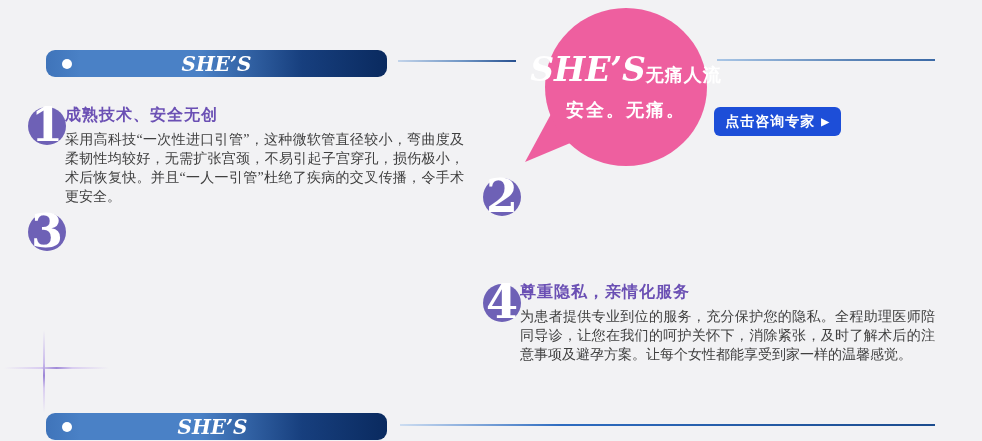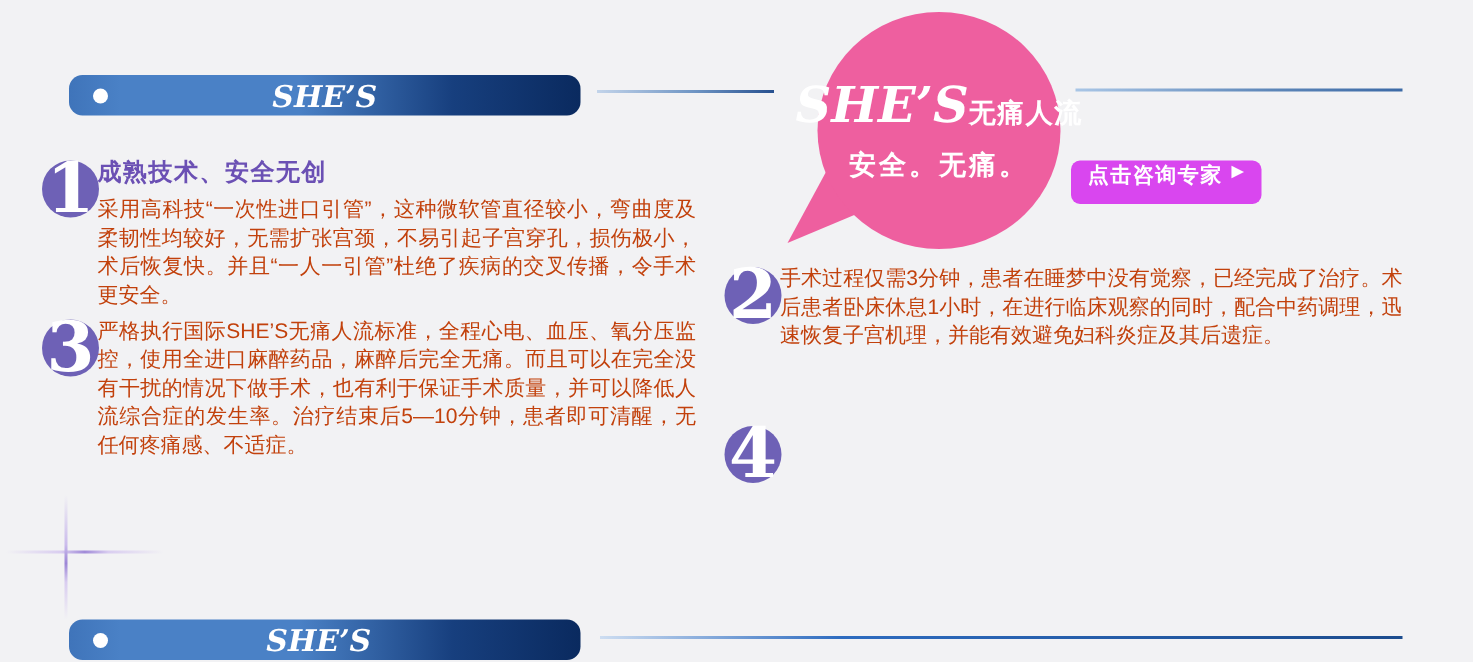--- a/index.html
+++ b/index.html
@@ -31,33 +31,33 @@
   .bubble-circle{position:absolute;left:545px;top:8px;width:162px;height:158px;border-radius:50%;
                  background:#ee5f9f;color:#fff;text-align:center;}
   .bubble-tail{position:absolute;left:515px;top:110px;}
   .bubble-line1{margin-top:42px;display:flex;align-items:baseline;justify-content:center;white-space:nowrap;}
   .bubble-line1 .brand-big{font-family:"DejaVu Serif",serif;font-style:italic;font-weight:bold;font-size:33px;}
   .bubble-line1 .rest{font-size:18px;font-weight:bold;letter-spacing:1px;}
   .bubble-line2{margin-top:9px;font-size:18px;font-weight:bold;letter-spacing:2px;}
 
   
   .consult-btn{position:absolute;left:714px;top:107px;width:127px;height:29px;border-radius:6px;
-               background:#d946ef;color:#fff;font-weight:bold;font-size:14px;border:none;cursor:pointer;
-               display:flex;justify-content:center;gap:6px;
+               background:#1d4ed8;color:#fff;font-weight:bold;font-size:14px;border:none;cursor:pointer;
+               display:flex;align-items:center;justify-content:center;gap:6px;
                font-family:"Liberation Sans",sans-serif;letter-spacing:1px;}
   .consult-btn .arrow{font-size:10px;}
 
   
   .feature{position:absolute;}
   .badge{position:absolute;left:0;top:2px;width:38px;height:38px;border-radius:50%;background:#6e61b6;}
   .badge .num{position:absolute;left:50%;top:50%;transform:translate(-50%,-52%);
               font-family:"DejaVu Serif",serif;font-weight:bold;font-size:46px;color:#fff;line-height:1;}
   .feature .content{margin-left:37px;}
   .feature h3{margin:0 0 4px 0;font-size:16px;font-weight:bold;color:#6b50b4;letter-spacing:1px;}
-  .feature p{margin:0;font-family:Liberation Sans, sans-serif;font-size:14px;line-height:19px;color:#c2410c;
+  .feature p{margin:0;font-family:Liberation Serif, serif;font-size:14px;line-height:19px;color:#404040;
              text-align:justify;}
   #feature-1{left:28px;top:105px;width:436px;}
   #feature-3{left:28px;top:211px;width:436px;}
   #feature-2{left:483px;top:176px;width:452px;}
   #feature-4{left:483px;top:282px;width:452px;}
 
   
   .cross-h{position:absolute;left:4px;top:367px;width:105px;height:2px;
            background:linear-gradient(90deg,rgba(242,242,244,0),#d9cdf0 35%,#a18bd8 50%,#d9cdf0 65%,rgba(242,242,244,0));}
   .cross-v{position:absolute;left:43px;top:330px;width:2px;height:83px;
@@ -101,36 +101,38 @@
       <h3>成熟技术、安全无创</h3>
       <p>采用高科技“一次性进口引管”，这种微软管直径较小，弯曲度及柔韧性均较好，无需扩张宫颈，不易引起子宫穿孔，损伤极小，术后恢复快。并且“一人一引管”杜绝了疾病的交叉传播，令手术更安全。</p>
     </div>
   </div>
 
   <div class="feature" id="feature-3">
     <div class="badge">
       <span class="num">3</span>
     </div>
     <div class="content">
-      <p>严格执行国际SHE’S无痛人流标准，全程心电、血压、氧分压监控，使用全进口麻醉药品，麻醉后完全无痛。而且可以在完全没有干扰的情况下做手术，也有利于保证手术质量，并可以降低人流综合症的发生率。治疗结束后5—10分钟，患者即可清醒，无任何疼痛感、不适症。</p>
     </div>
   </div>
 
   <div class="feature" id="feature-2">
     <div class="badge">
       <span class="num">2</span>
     </div>
     <div class="content">
-      <p>手术过程仅需3分钟，患者在睡梦中没有觉察，已经完成了治疗。术后患者卧床休息1小时，在进行临床观察的同时，配合中药调理，迅速恢复子宫机理，并能有效避免妇科炎症及其后遗症。</p>
     </div>
   </div>
 
   <div class="feature" id="feature-4">
     <div class="badge">
       <span class="num">4</span>
+    </div>
+    <div class="content">
+      <h3>尊重隐私，亲情化服务</h3>
+      <p>为患者提供专业到位的服务，充分保护您的隐私。全程助理医师陪同导诊，让您在我们的呵护关怀下，消除紧张，及时了解术后的注意事项及避孕方案。让每个女性都能享受到家一样的温馨感觉。</p>
     </div>
   </div>
 
   <div class="cross-h"></div>
   <div class="cross-v"></div>
 
   <div class="banner banner-bottom">
     <span class="dot"></span>
     <span class="label">
       <span class="brand">SHE’S</span>

